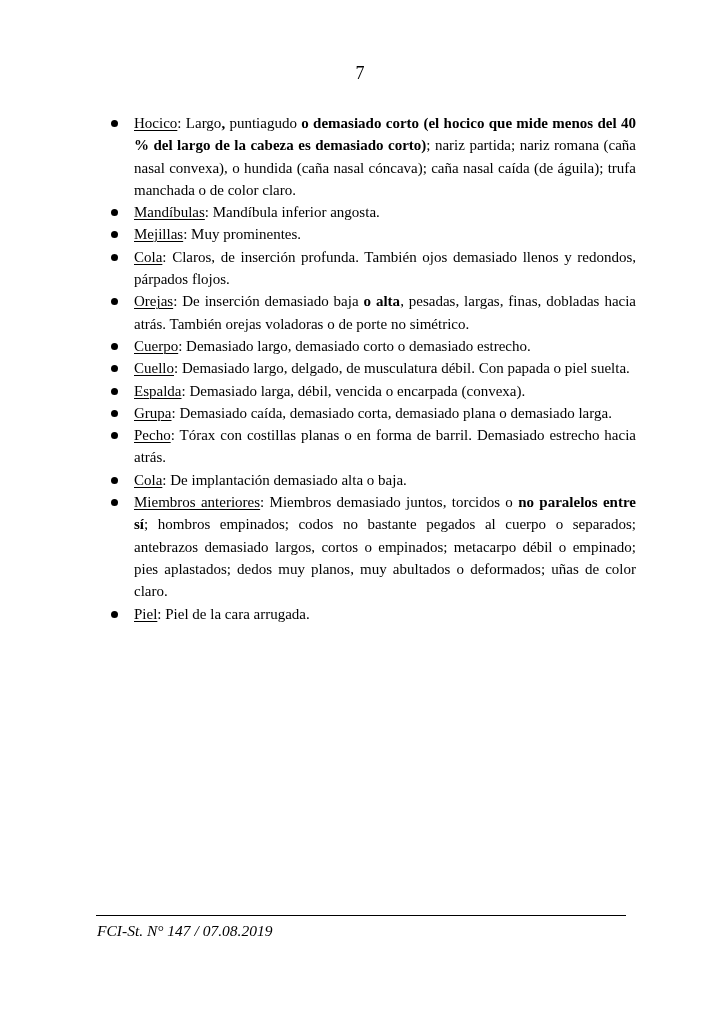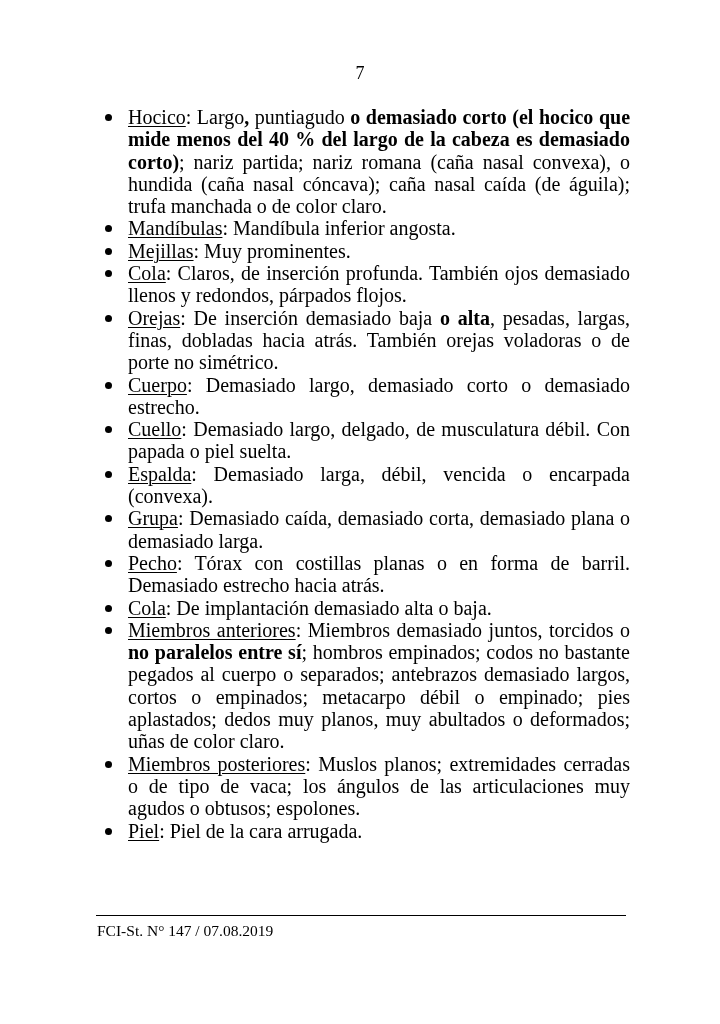--- a/index.html
+++ b/index.html
@@ -7,55 +7,54 @@
       width: 720px; height: 1024px; position: relative; overflow: hidden;
       font-family: "Liberation Serif", "DejaVu Serif", serif;
       color: #000000;
     }
     .page-number {
       position: absolute; top: 62px; left: 0; width: 720px;
       text-align: center; font-size: 18px; line-height: 22px;
     }
     .list {
       position: absolute; top: 100px; left: 97px; width: 527px;
-      margin: 6px; padding: 0; list-style: none;
-      font-size: 20px; line-height: 22.3px;
+      margin: 12px; padding: 0; list-style: none;
+      font-size: 15px; line-height: 22.3px;
     }
     .item { position: relative; padding-left: 25px; text-align: justify; }
     .bullet {
       position: absolute; left: 2px; top: 8px;
       width: 7px; height: 7px; border-radius: 50%; background: #000;
     }
     .term { text-decoration: underline; text-decoration-thickness: 1px; text-underline-offset: 2px; }
     .b { font-weight: bold; }
     .footer-rule {
       position: absolute; top: 915px; left: 96px; width: 530px; height: 0;
       border-top: 1px solid #000;
     }
     .footer-text {
       position: absolute; top: 921px; left: 97px;
-      font-size: 15.5px; line-height: 20px;
+      font-size: 15.5px; line-height: 20px; font-style: italic;
     }
   </style>
 </head>
 <body>
 
 <div class="page-number">7</div>
 
 <ul class="list" id="faults-list">
     <li class="item"><span class="bullet"></span><span class="term">Hocico</span>: <span>Largo</span><span class="b">,</span><span> puntiagudo </span><span class="b">o demasiado corto (el hocico que mide menos del 40 % del largo de la cabeza es demasiado corto)</span><span>; nariz partida; nariz romana (caña nasal convexa), o hundida (caña nasal cóncava); caña nasal caída (de águila); trufa manchada o de color claro.</span></li>
     <li class="item"><span class="bullet"></span><span class="term">Mandíbulas</span>: <span>Mandíbula inferior angosta.</span></li>
     <li class="item"><span class="bullet"></span><span class="term">Mejillas</span>: <span>Muy prominentes.</span></li>
     <li class="item"><span class="bullet"></span><span class="term">Cola</span>: <span>Claros, de inserción profunda. También ojos demasiado llenos y redondos, párpados flojos.</span></li>
     <li class="item"><span class="bullet"></span><span class="term">Orejas</span>: <span>De inserción demasiado baja </span><span class="b">o alta</span><span>, pesadas, largas, finas, dobladas hacia atrás. También orejas voladoras o de porte no simétrico.</span></li>
     <li class="item"><span class="bullet"></span><span class="term">Cuerpo</span>: <span>Demasiado largo, demasiado corto o demasiado estrecho.</span></li>
     <li class="item"><span class="bullet"></span><span class="term">Cuello</span>: <span>Demasiado largo, delgado, de musculatura débil. Con papada o piel suelta.</span></li>
     <li class="item"><span class="bullet"></span><span class="term">Espalda</span>: <span>Demasiado larga, débil, vencida o encarpada (convexa).</span></li>
     <li class="item"><span class="bullet"></span><span class="term">Grupa</span>: <span>Demasiado caída, demasiado corta, demasiado plana o demasiado larga.</span></li>
     <li class="item"><span class="bullet"></span><span class="term">Pecho</span>: <span>Tórax con costillas planas o en forma de barril. Demasiado estrecho hacia atrás.</span></li>
     <li class="item"><span class="bullet"></span><span class="term">Cola</span>: <span>De implantación demasiado alta o baja.</span></li>
     <li class="item"><span class="bullet"></span><span class="term">Miembros anteriores</span>: <span>Miembros demasiado juntos, torcidos o </span><span class="b">no paralelos entre sí</span><span>; hombros empinados; codos no bastante pegados al cuerpo o separados; antebrazos demasiado largos, cortos o empinados; metacarpo débil o empinado; pies aplastados; dedos muy planos, muy abultados o deformados; uñas de color claro.</span></li>
-    <li class="item"><span class="bullet"></span><span class="term">Miembros posteriores</span>: <span>Muslos planos; extremidades cerradas o de tipo de vaca; los ángulos de las articulaciones muy agudos o obtusos; espolones.</span></li>
     <li class="item"><span class="bullet"></span><span class="term">Piel</span>: <span>Piel de la cara arrugada.</span></li>
   </ul>
 
 <div class="footer-rule"></div>
 <div class="footer-text">FCI-St. N° 147 / 07.08.2019</div>
 
 </body></html>

